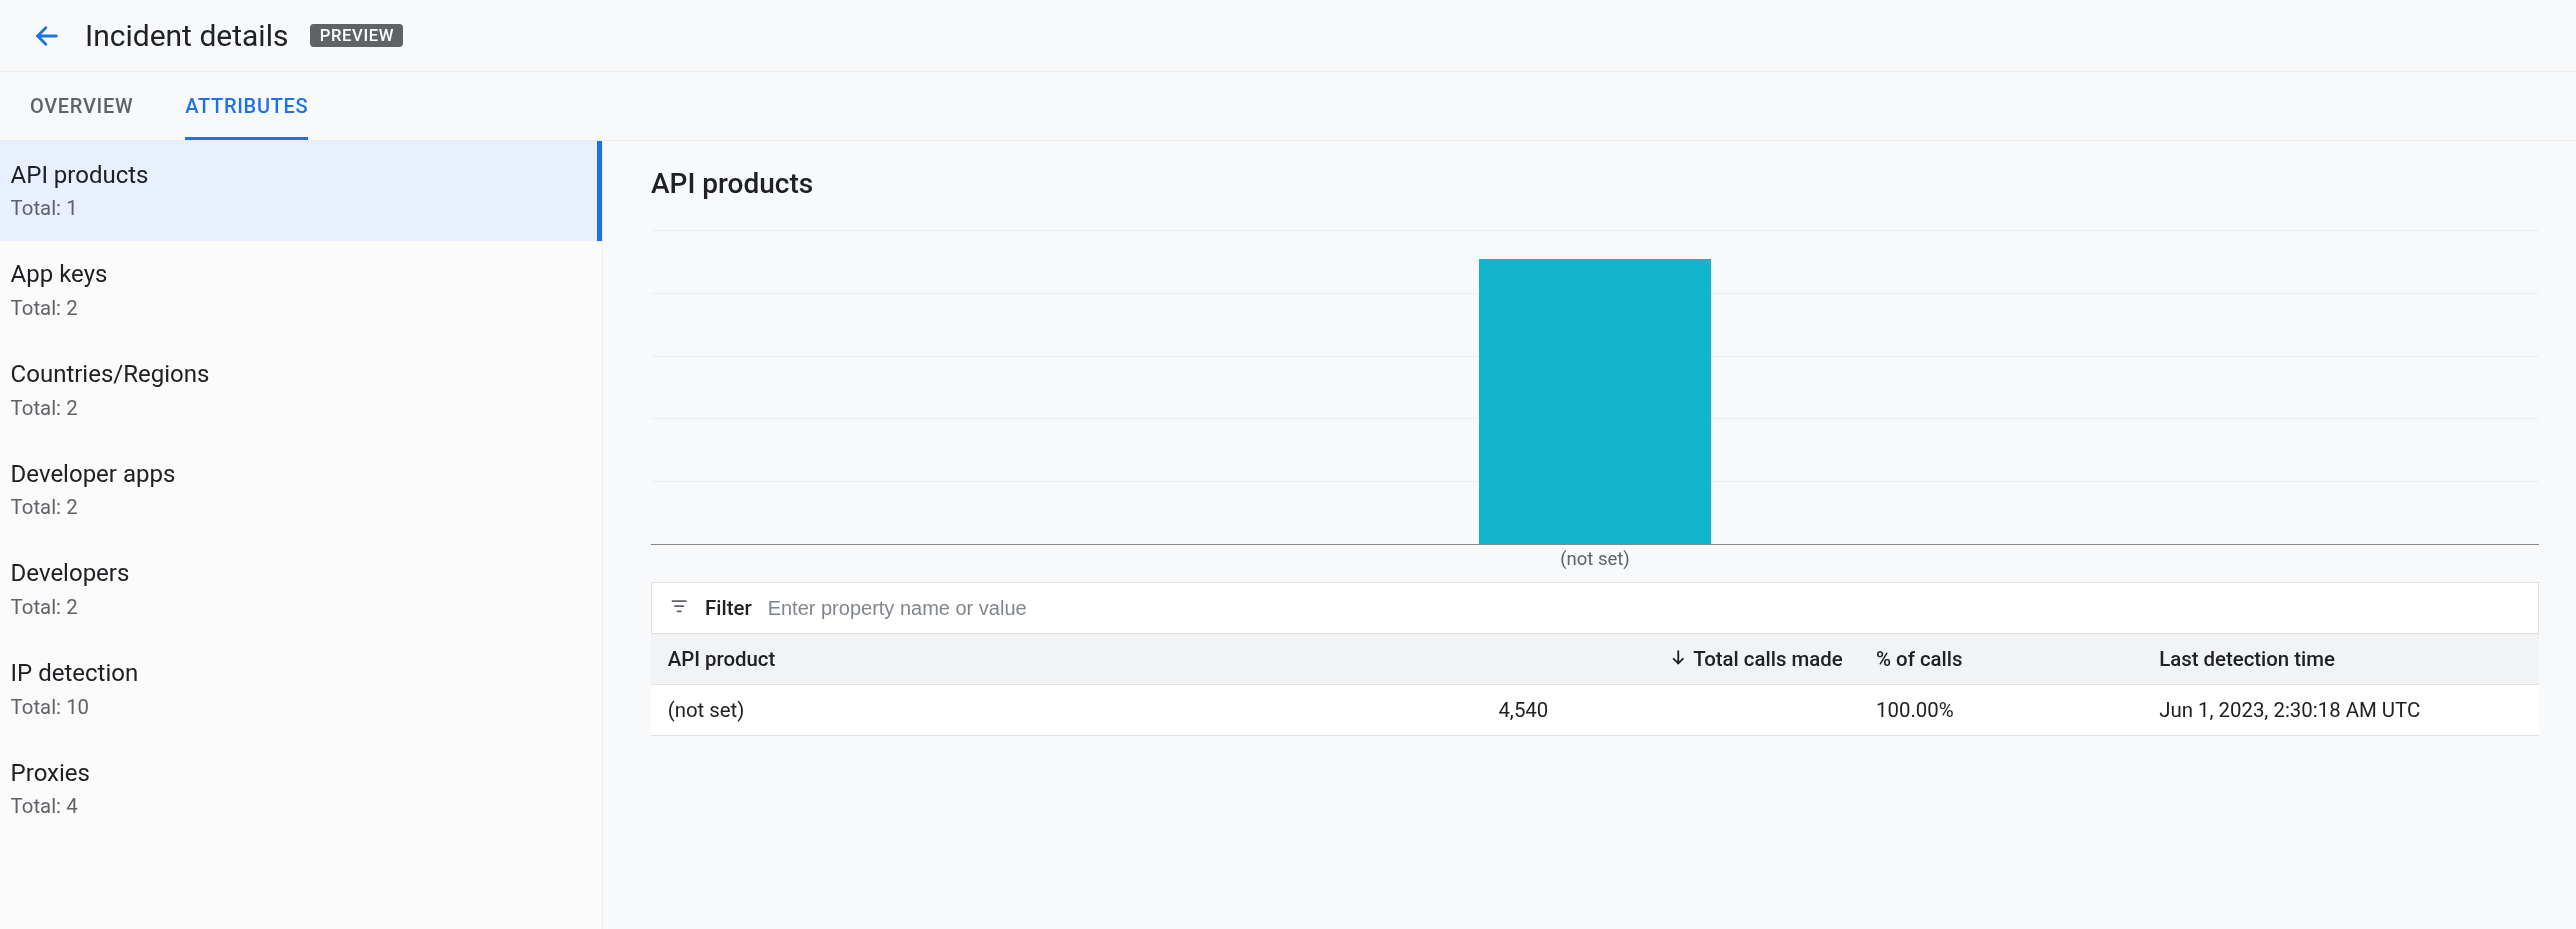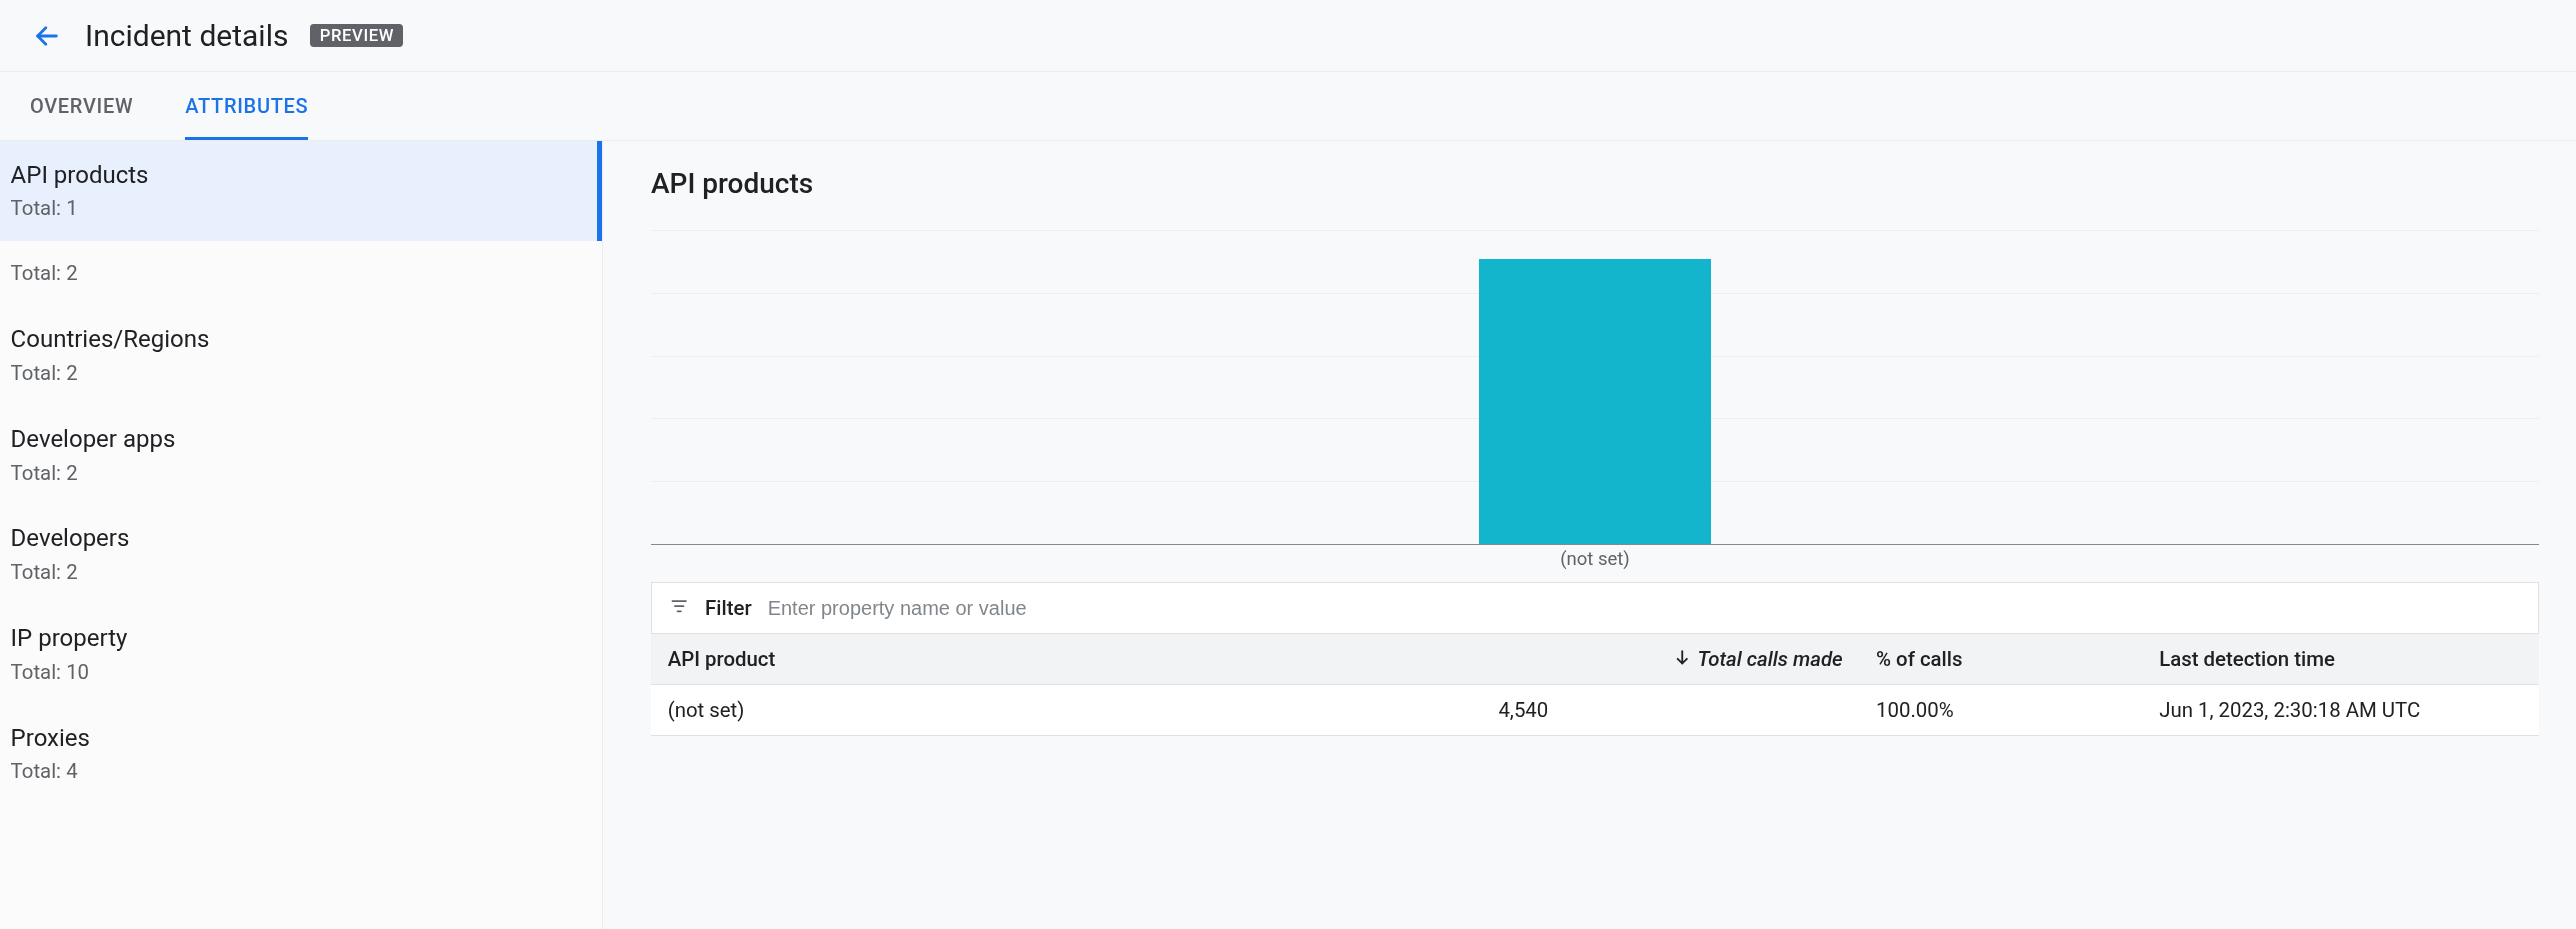--- a/index.html
+++ b/index.html
@@ -196,21 +196,21 @@
     color: #202124;
   }
   .table td {
     color: #202124;
     border-bottom: 0.9px solid #e0e0e0;
   }
   .col-product { width: 44%; }
   .col-calls   { width: 20%; text-align: right; }
   .col-pct     { width: 15%; text-align: right; }
   .col-last    { width: 21%; text-align: right; }
-  .th-calls-wrap { display:inline-flex; align-items:center; gap:5.6px; justify-content:flex-end; width:100%;font-style:italic; }
+  .th-calls-wrap { display:inline-flex; align-items:center; gap:5.6px; justify-content:flex-end; width:100%; }
   .sort-icon svg { stroke:#202124; }
 </style>
 </head>
 <body>
 
 <div class="topbar">
   <div class="back-btn">
     <svg width="28" height="28" viewBox="0 0 24 24" fill="none" stroke-width="2.4" stroke-linecap="round" stroke-linejoin="round">
         <line x1="20" y1="12" x2="4" y2="12"></line>
         <polyline points="11 5 4 12 11 19"></polyline>
@@ -226,36 +226,37 @@
 </div>
 
 <div class="body">
 
   <div class="sidebar">
     <div class="side-item selected">
       <div class="side-item-title">API products</div>
       <div class="side-item-subtitle"><span>Total: </span><span>1</span></div>
     </div>
     <div class="side-item">
+      <div class="side-item-title">App keys</div>
       <div class="side-item-subtitle"><span>Total: </span><span>2</span></div>
     </div>
     <div class="side-item">
       <div class="side-item-title">Countries/Regions</div>
       <div class="side-item-subtitle"><span>Total: </span><span>2</span></div>
     </div>
     <div class="side-item">
       <div class="side-item-title">Developer apps</div>
       <div class="side-item-subtitle"><span>Total: </span><span>2</span></div>
     </div>
     <div class="side-item">
       <div class="side-item-title">Developers</div>
       <div class="side-item-subtitle"><span>Total: </span><span>2</span></div>
     </div>
     <div class="side-item">
-      <div class="side-item-title">IP property</div>
+      <div class="side-item-title">IP detection</div>
       <div class="side-item-subtitle"><span>Total: </span><span>10</span></div>
     </div>
     <div class="side-item">
       <div class="side-item-title">Proxies</div>
       <div class="side-item-subtitle"><span>Total: </span><span>4</span></div>
     </div>
   </div>
 
   <div class="main">
     <div class="section-title">API products</div>

